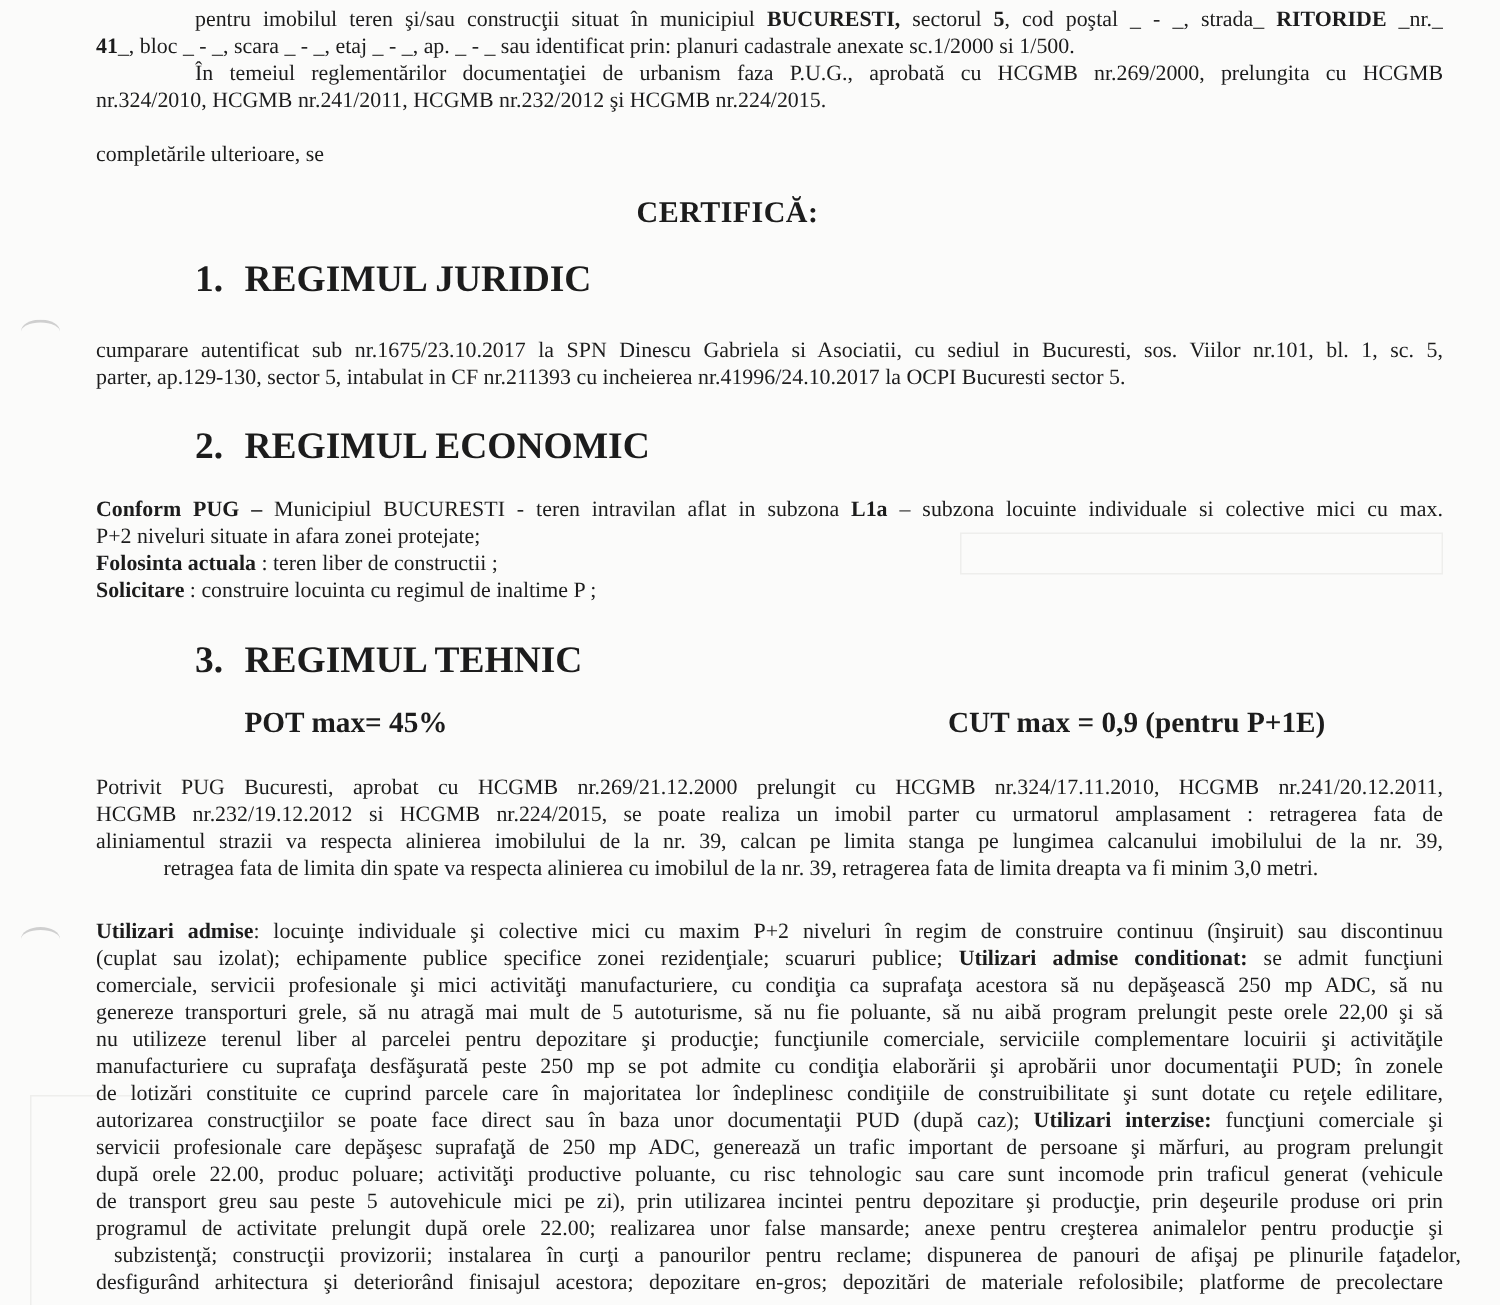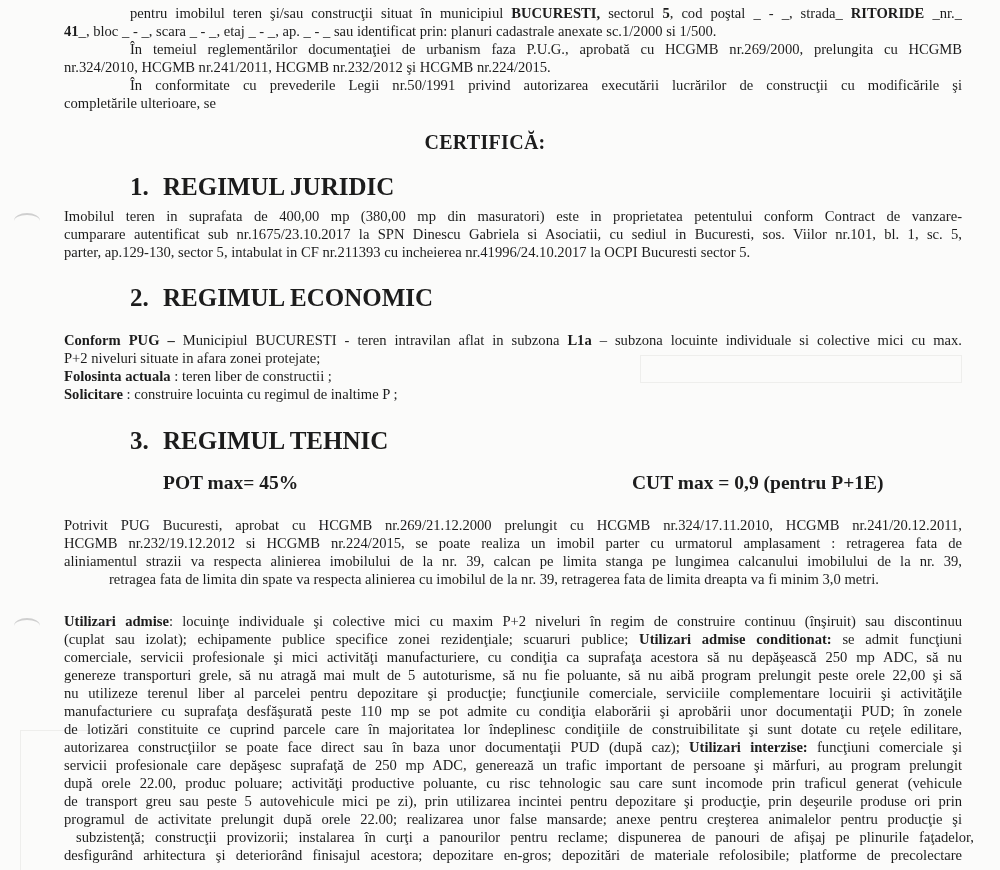--- a/index.html
+++ b/index.html
@@ -42,29 +42,27 @@
   <div class="ghost" style="left:640px;top:355px;width:320px;height:26px;"></div>
   <div class="ghost" style="left:20px;top:730px;width:80px;height:140px;border-right:none;border-bottom:none;"></div>
 
   <div class="mark" style="left:14px;top:213px;"></div>
   <div class="mark" style="left:14px;top:618px;"></div>
 
   <div class="line just ind" style="top:4px;"><span>pentru imobilul teren şi/sau construcţii situat în municipiul </span><b>BUCURESTI,</b><span> sectorul </span><b>5</b><span>, cod poştal _ - _, strada_ </span><b>RITORIDE</b><span> _nr._</span></div>
   <div class="line" style="top:22px;"><b>41</b><span>_, bloc _ - _, scara _ - _, etaj _ - _, ap. _ - _ sau identificat prin: planuri cadastrale anexate sc.1/2000 si 1/500.</span></div>
   <div class="line just ind" style="top:40px;"><span>În temeiul reglementărilor documentaţiei de urbanism faza P.U.G., aprobată cu HCGMB nr.269/2000, prelungita cu HCGMB</span></div>
   <div class="line" style="top:58px;"><span>nr.324/2010, HCGMB nr.241/2011, HCGMB nr.232/2012 şi  HCGMB nr.224/2015.</span></div>
-  <div class="line just ind" style="top:76px;"><span>În conformitate cu prevederile Legii nr.50/1991 privind autorizarea executării lucrărilor de construcţii cu modificările şi</span></div>
   <div class="line" style="top:94px;"><span>completările ulterioare, se</span></div>
 
   <div class="big-title">CERTIFICĂ:</div>
 
   <div class="sec-head" style="top:173px;">
     <span class="num">1.</span><span>REGIMUL JURIDIC</span>
   </div>
-  <div class="line just" style="top:207px;">Imobilul teren in suprafata de 400,00 mp (380,00 mp din masuratori) este in proprietatea petentului conform Contract de vanzare-</div>
   <div class="line just" style="top:225px;">cumparare autentificat sub nr.1675/23.10.2017 la SPN Dinescu Gabriela si Asociatii, cu sediul in Bucuresti, sos. Viilor nr.101, bl. 1, sc. 5,</div>
   <div class="line" style="top:243px;">parter, ap.129-130, sector 5, intabulat in CF nr.211393 cu incheierea nr.41996/24.10.2017 la OCPI Bucuresti sector 5.</div>
 
   <div class="sec-head" style="top:284px;">
     <span class="num">2.</span><span>REGIMUL ECONOMIC</span>
   </div>
   <div class="line just" style="top:331px;"><b>Conform PUG –</b><span> Municipiul BUCURESTI - teren intravilan aflat in subzona </span><b>L1a</b><span> – subzona locuinte individuale si colective mici cu max.</span></div>
   <div class="line" style="top:349px;"><span>P+2 niveluri situate in afara zonei protejate;</span></div>
   <div class="line" style="top:367px;"><b>Folosinta actuala</b><span> : teren liber de constructii ;</span></div>
   <div class="line" style="top:385px;"><b>Solicitare</b><span> : construire locuinta cu regimul de inaltime P ;</span></div>
@@ -78,21 +76,21 @@
   <div class="line just" style="top:516px;">Potrivit PUG Bucuresti, aprobat cu HCGMB nr.269/21.12.2000 prelungit  cu HCGMB nr.324/17.11.2010,  HCGMB nr.241/20.12.2011,</div>
   <div class="line just" style="top:534px;">HCGMB nr.232/19.12.2012 si HCGMB nr.224/2015, se poate realiza un imobil parter cu urmatorul amplasament : retragerea fata de</div>
   <div class="line just" style="top:552px;">aliniamentul strazii va respecta alinierea imobilului de la nr. 39, calcan pe limita stanga pe lungimea calcanului imobilului de la nr. 39,</div>
   <div class="line" style="top:570px;margin-left:45px;">retragea fata de limita din spate va respecta alinierea cu imobilul de la nr. 39, retragerea fata de limita dreapta  va fi minim 3,0 metri.</div>
 
   <div class="line just" style="top:612px;"><b>Utilizari admise</b><span>:  locuinţe individuale şi colective mici cu maxim P+2 niveluri în regim de construire continuu (înşiruit) sau discontinuu</span></div>
   <div class="line just" style="top:630px;"><span>(cuplat sau izolat);  echipamente publice specifice zonei rezidenţiale; scuaruri publice; </span><b>Utilizari admise conditionat:</b><span> se admit funcţiuni</span></div>
   <div class="line just" style="top:648px;"><span>comerciale, servicii profesionale şi mici activităţi manufacturiere, cu condiţia ca suprafaţa acestora să nu depăşească 250 mp ADC, să nu</span></div>
   <div class="line just" style="top:666px;"><span>genereze transporturi grele, să nu atragă mai mult de 5 autoturisme, să nu fie poluante, să nu aibă program prelungit peste orele 22,00 şi să</span></div>
   <div class="line just" style="top:684px;"><span>nu utilizeze terenul liber al parcelei pentru depozitare şi producţie;  funcţiunile comerciale, serviciile complementare locuirii şi activităţile</span></div>
-  <div class="line just" style="top:702px;"><span>manufacturiere cu suprafaţa desfăşurată peste 110 mp se pot admite cu condiţia elaborării şi aprobării unor documentaţii PUD;  în zonele</span></div>
+  <div class="line just" style="top:702px;"><span>manufacturiere cu suprafaţa desfăşurată peste 250 mp se pot admite cu condiţia elaborării şi aprobării unor documentaţii PUD;  în zonele</span></div>
   <div class="line just" style="top:720px;"><span>de lotizări constituite ce cuprind parcele care în majoritatea lor îndeplinesc condiţiile de construibilitate şi sunt dotate cu reţele edilitare,</span></div>
   <div class="line just" style="top:738px;"><span>autorizarea construcţiilor se poate face direct sau în baza unor documentaţii PUD (după caz); </span><b>Utilizari interzise:</b><span> funcţiuni comerciale şi</span></div>
   <div class="line just" style="top:756px;"><span>servicii profesionale care depăşesc suprafaţă de 250 mp ADC, generează un trafic important de persoane şi mărfuri, au program prelungit</span></div>
   <div class="line just" style="top:774px;"><span>după orele 22.00, produc poluare;  activităţi productive poluante, cu risc tehnologic sau care sunt incomode prin traficul generat (vehicule</span></div>
   <div class="line just" style="top:792px;"><span>de transport greu sau peste 5 autovehicule mici pe zi), prin utilizarea incintei pentru depozitare şi producţie, prin deşeurile produse ori prin</span></div>
   <div class="line just" style="top:810px;"><span>programul de activitate prelungit după orele 22.00;  realizarea unor false mansarde;  anexe pentru creşterea animalelor pentru producţie şi</span></div>
   <div class="line just" style="top:828px;margin-left:12px;"><span>subzistenţă;  construcţii provizorii;  instalarea în curţi a panourilor pentru reclame;  dispunerea de panouri de afişaj pe plinurile faţadelor,</span></div>
   <div class="line just" style="top:846px;"><span>desfigurând arhitectura şi deteriorând finisajul acestora; depozitare en-gros; depozitări de materiale refolosibile;  platforme de precolectare</span></div>
 
 </div>

